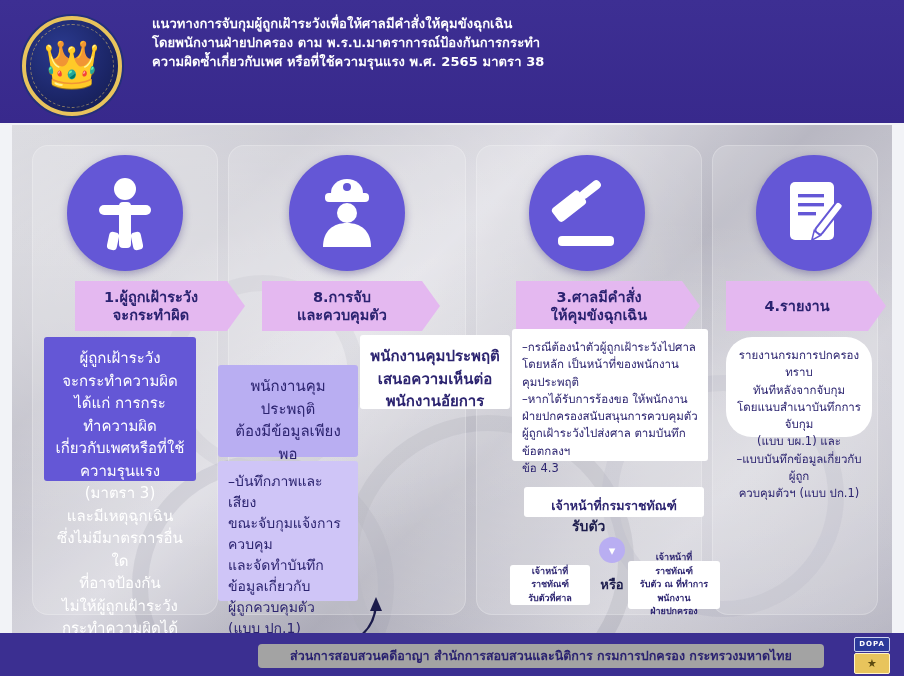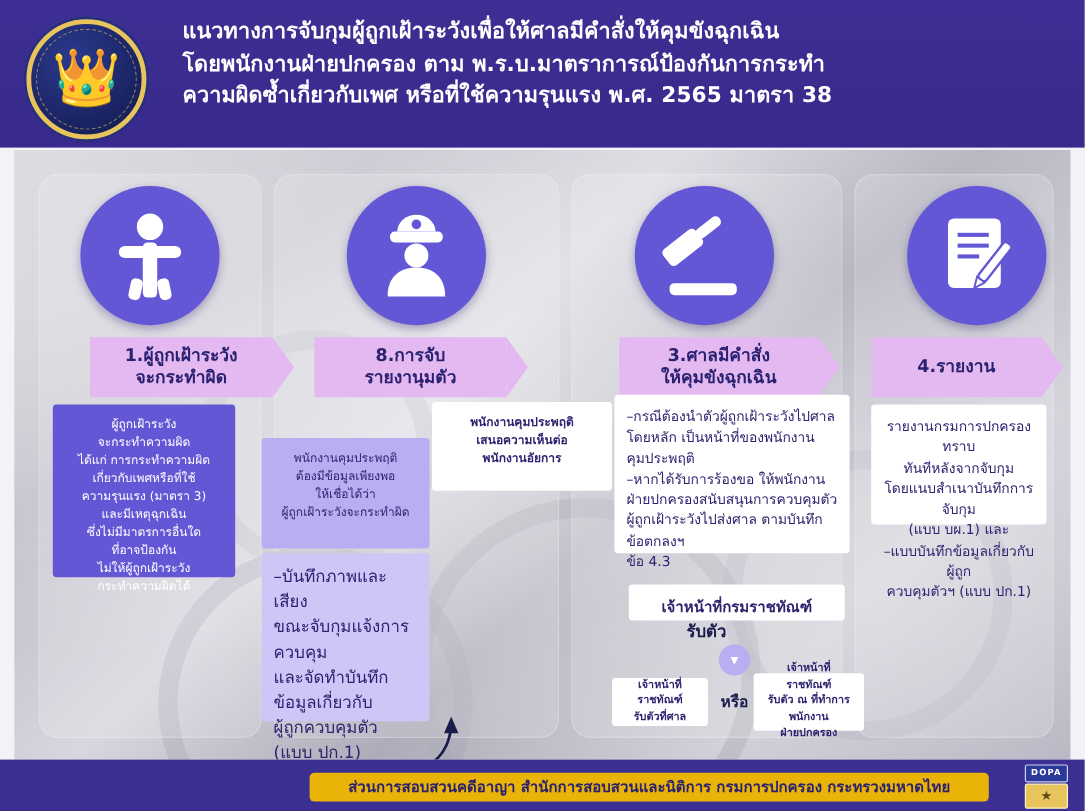--- a/index.html
+++ b/index.html
@@ -28,21 +28,21 @@
   .seal .garuda{
     color:#e9c76a;font-size:46px;line-height:1;transform:translateY(-2px);
     text-shadow:0 1px 0 #8a6b1f;
   }
   .seal .ring{
     position:absolute;left:4px;top:4px;right:4px;bottom:4px;border-radius:50%;
     border:1px dashed rgba(233,199,106,.55);
   }
   .header-title{
     position:absolute;left:152px;top:14px;width:742px;
-    color:#ffffff;font-weight:bold;font-size:18px;line-height:1.48;
+    color:#ffffff;font-weight:bold;font-size:13px;line-height:1.48;
     letter-spacing:.1px;
   }
   .header-title div{white-space:nowrap;}
 
   
   .stage{
     position:absolute;left:12px;top:125px;width:880px;height:508px;
     background:
       radial-gradient(ellipse at 20% 30%, rgba(255,255,255,.35), rgba(255,255,255,0) 55%),
       radial-gradient(ellipse at 72% 64%, rgba(255,255,255,.30), rgba(255,255,255,0) 50%),
@@ -100,21 +100,21 @@
     border-left:18px solid #e4b8f0;
   }
   .b1{left:32px;top:156px;width:152px;margin-left:31px;}
   .b2{left:250px;top:156px;width:160px;}
   .b3{left:504px;top:156px;width:166px;}
   .b4{left:714px;top:156px;width:142px;}
 
   
   .box{
     position:absolute;box-sizing:border-box;
-    color:#ffffff;font-size:10px;line-height:1.5;
+    color:#ffffff;font-size:15px;line-height:1.5;
     padding:10px 10px;
     border-radius:3px;
     text-align:center;
   }
   .box.purple{background:#6457d6;}
   .box.lav{background:#b9aef2;color:#2c2470;}
   .box.lav2{background:#cfc5f7;color:#2c2470;}
   .box.left{text-align:left;}
 
   .bx1{left:32px;top:212px;width:152px;height:144px;}
@@ -142,21 +142,21 @@
     background:#b9aef2;display:flex;align-items:center;justify-content:center;
     color:#ffffff;font-size:13px;font-weight:bold;
   }
 
   
   .footer{
     position:absolute;left:0;top:633px;width:904px;height:43px;background:#3b2f91;
   }
   .footer-bar{
     position:absolute;left:258px;top:644px;width:566px;height:24px;
-    background:#eab308;border-radius:4px;
+    background:#a3a3a3;border-radius:4px;
     display:flex;align-items:center;justify-content:center;
     color:#2a2270;font-weight:bold;font-size:12.5px;
   }
   .footer-logo{
     position:absolute;left:852px;top:636px;width:40px;height:38px;
     display:flex;flex-direction:column;align-items:center;justify-content:center;
   }
   .footer-logo .fl-top{
     width:34px;height:13px;background:#2b3a9a;border:1px solid #cdd2ef;border-radius:2px;
     color:#ffffff;font-size:7px;font-weight:bold;display:flex;align-items:center;justify-content:center;letter-spacing:1px;
@@ -245,21 +245,21 @@
 
     <div class="banner b1">
       <span>
         <span>1.ผู้ถูกเฝ้าระวัง</span><br>
         <span>จะกระทำผิด</span>
       </span>
     </div>
     <div class="banner b2">
       <span>
         <span>8.การจับ</span><br>
-        <span>รายงานุมตัว</span>
+        <span>และควบคุมตัว</span>
       </span>
     </div>
     <div class="banner b3">
       <span>
         <span>3.ศาลมีคำสั่ง</span><br>
         <span>ให้คุมขังฉุกเฉิน</span>
       </span>
     </div>
     <div class="banner b4">
       <span>4.รายงาน</span>
@@ -314,21 +314,21 @@
 
     <div class="label-or">หรือ</div>
 
     <div class="box bx10" style="white-space:pre-line;display:flex;align-items:center;justify-content:center;text-align:center;">เจ้าหน้าที่ราชทัณฑ์
 รับตัวที่ศาล</div>
 
     <div class="box bx11" style="white-space:pre-line;display:flex;align-items:center;justify-content:center;text-align:center;">เจ้าหน้าที่ราชทัณฑ์
 รับตัว ณ ที่ทำการพนักงาน
 ฝ่ายปกครอง</div>
 
-    <div class="box bx9" style="white-space:pre-line;">รายงานกรมการปกครองทราบ
+    <div class="box bx9" style="white-space:pre-line;border-radius:26px;">รายงานกรมการปกครองทราบ
 ทันทีหลังจากจับกุม
 โดยแนบสำเนาบันทึกการจับกุม
 (แบบ บผ.1) และ
 –แบบบันทึกข้อมูลเกี่ยวกับผู้ถูก
 ควบคุมตัวฯ (แบบ ปก.1)</div>
   </div>
 
   <div class="footer"></div>
   <div class="footer-bar">ส่วนการสอบสวนคดีอาญา สำนักการสอบสวนและนิติการ กรมการปกครอง กระทรวงมหาดไทย</div>
   <div class="footer-logo">

